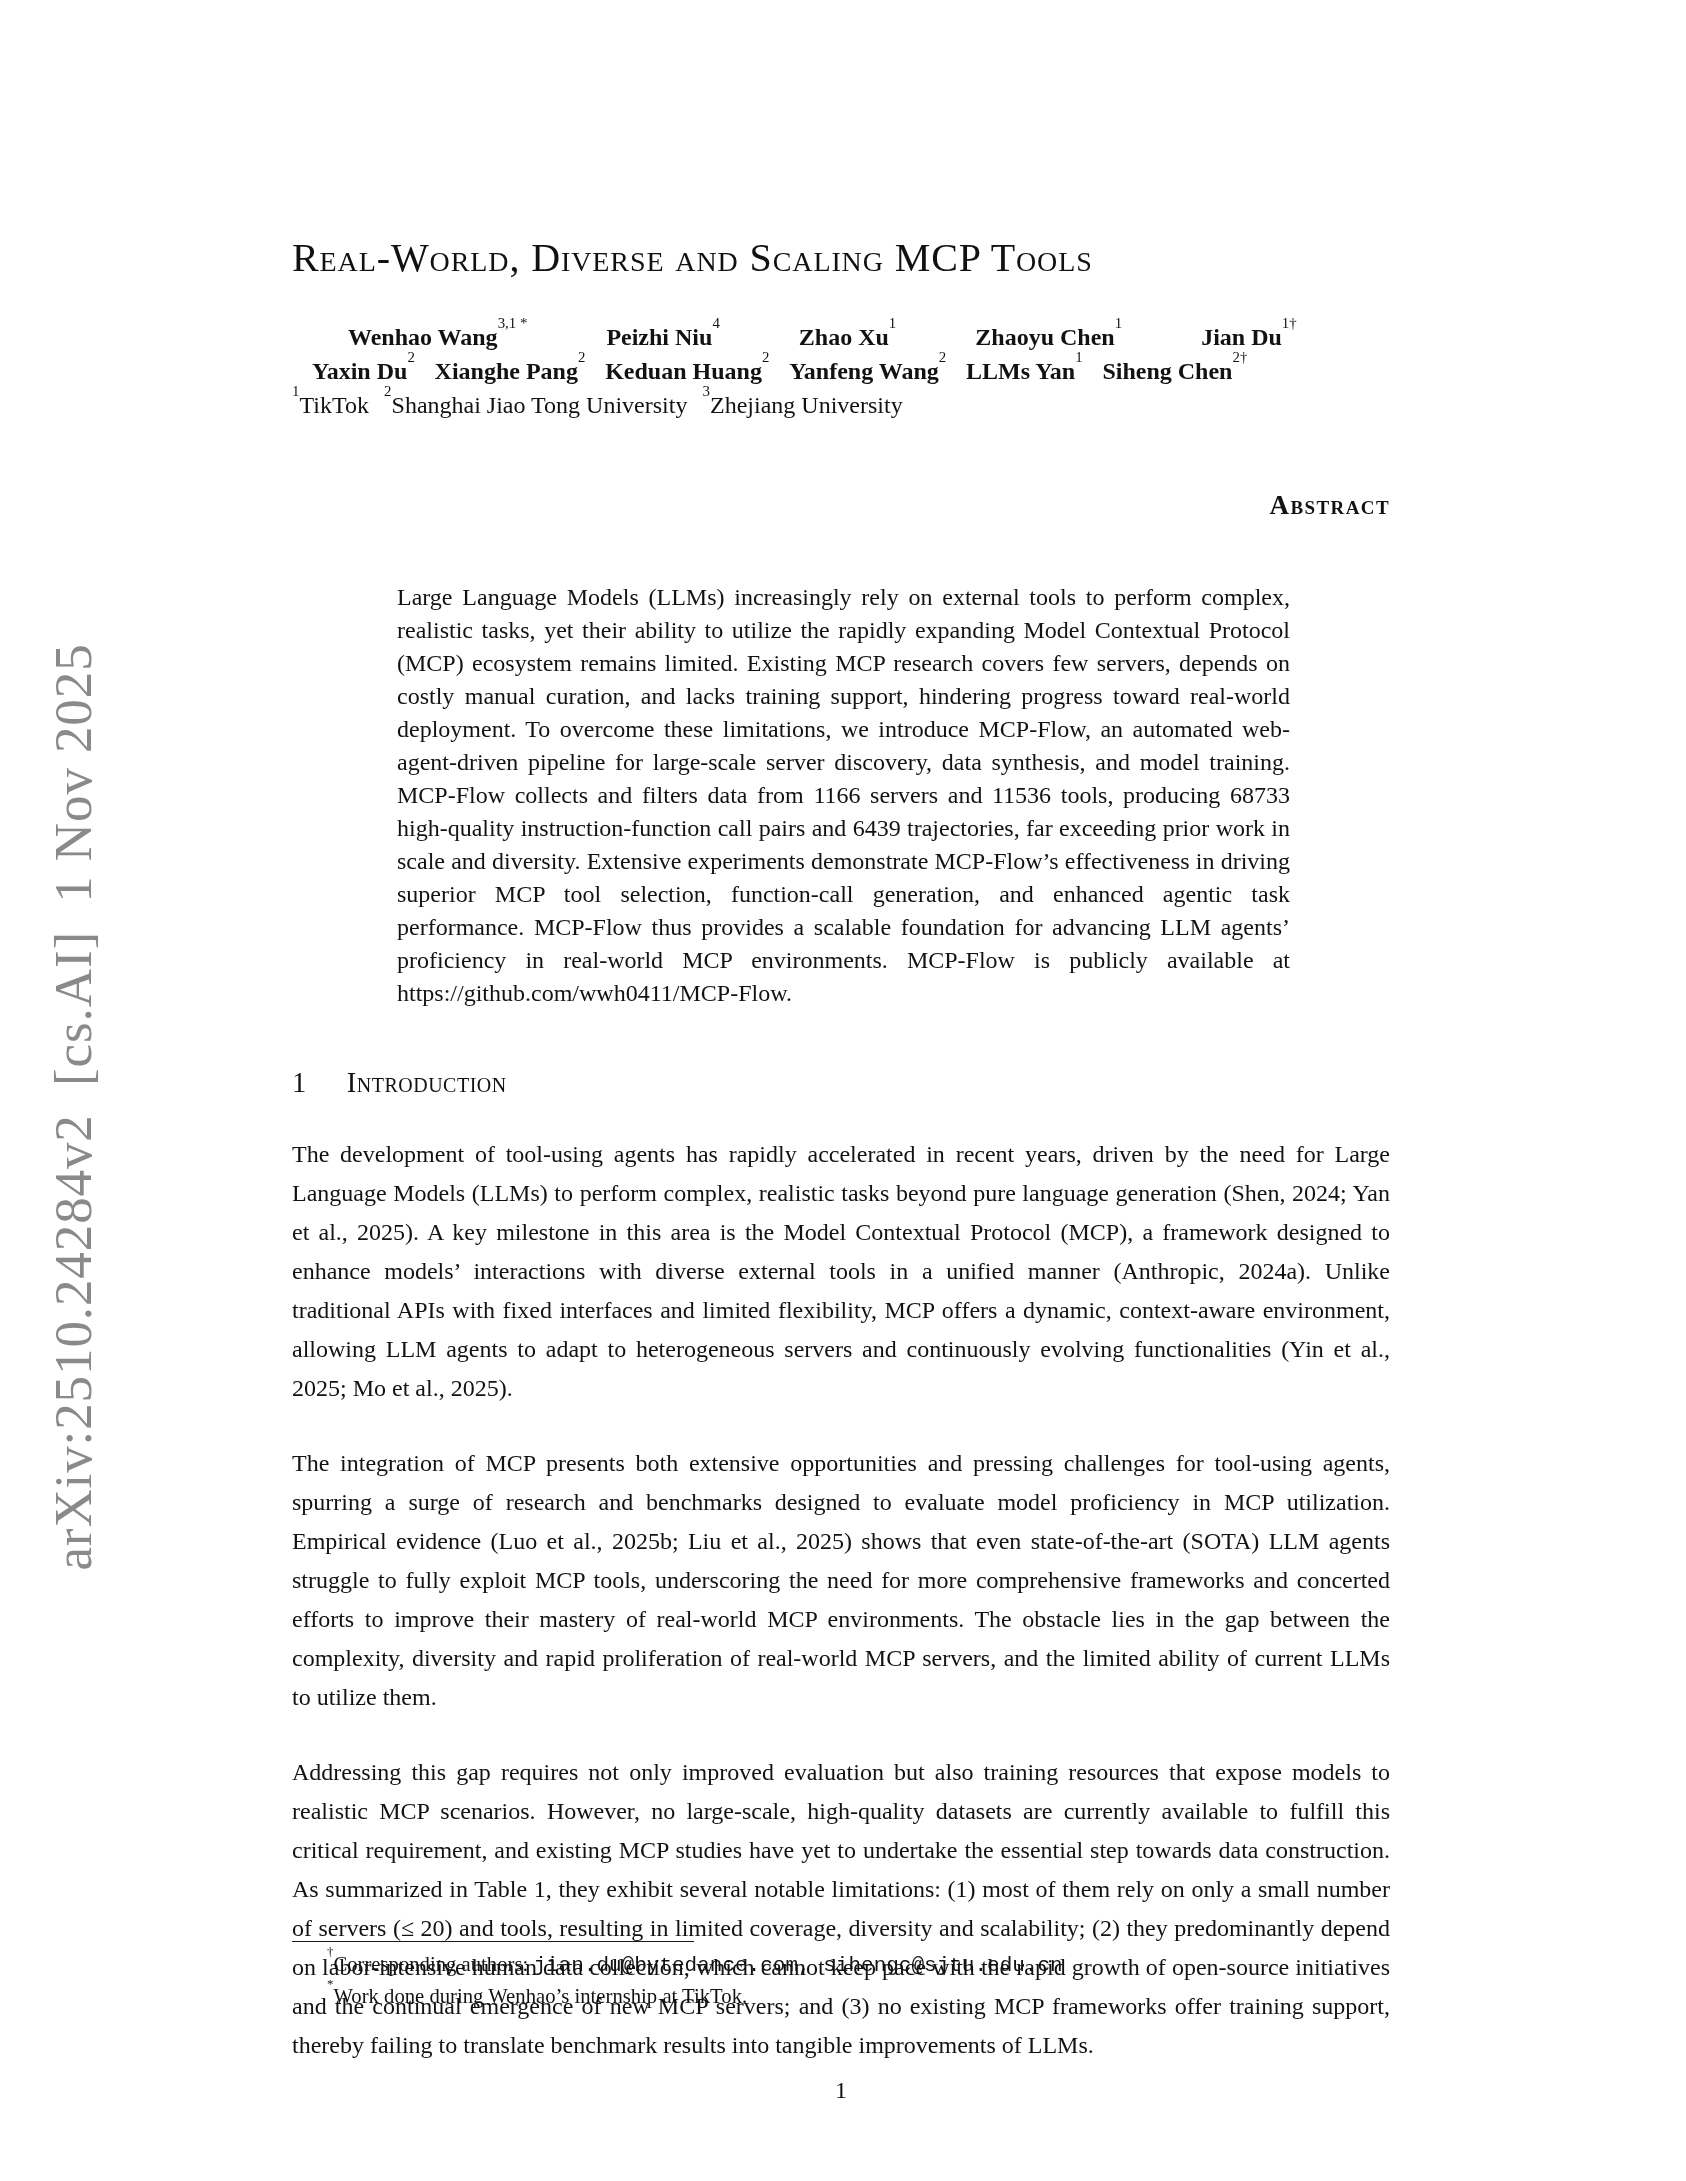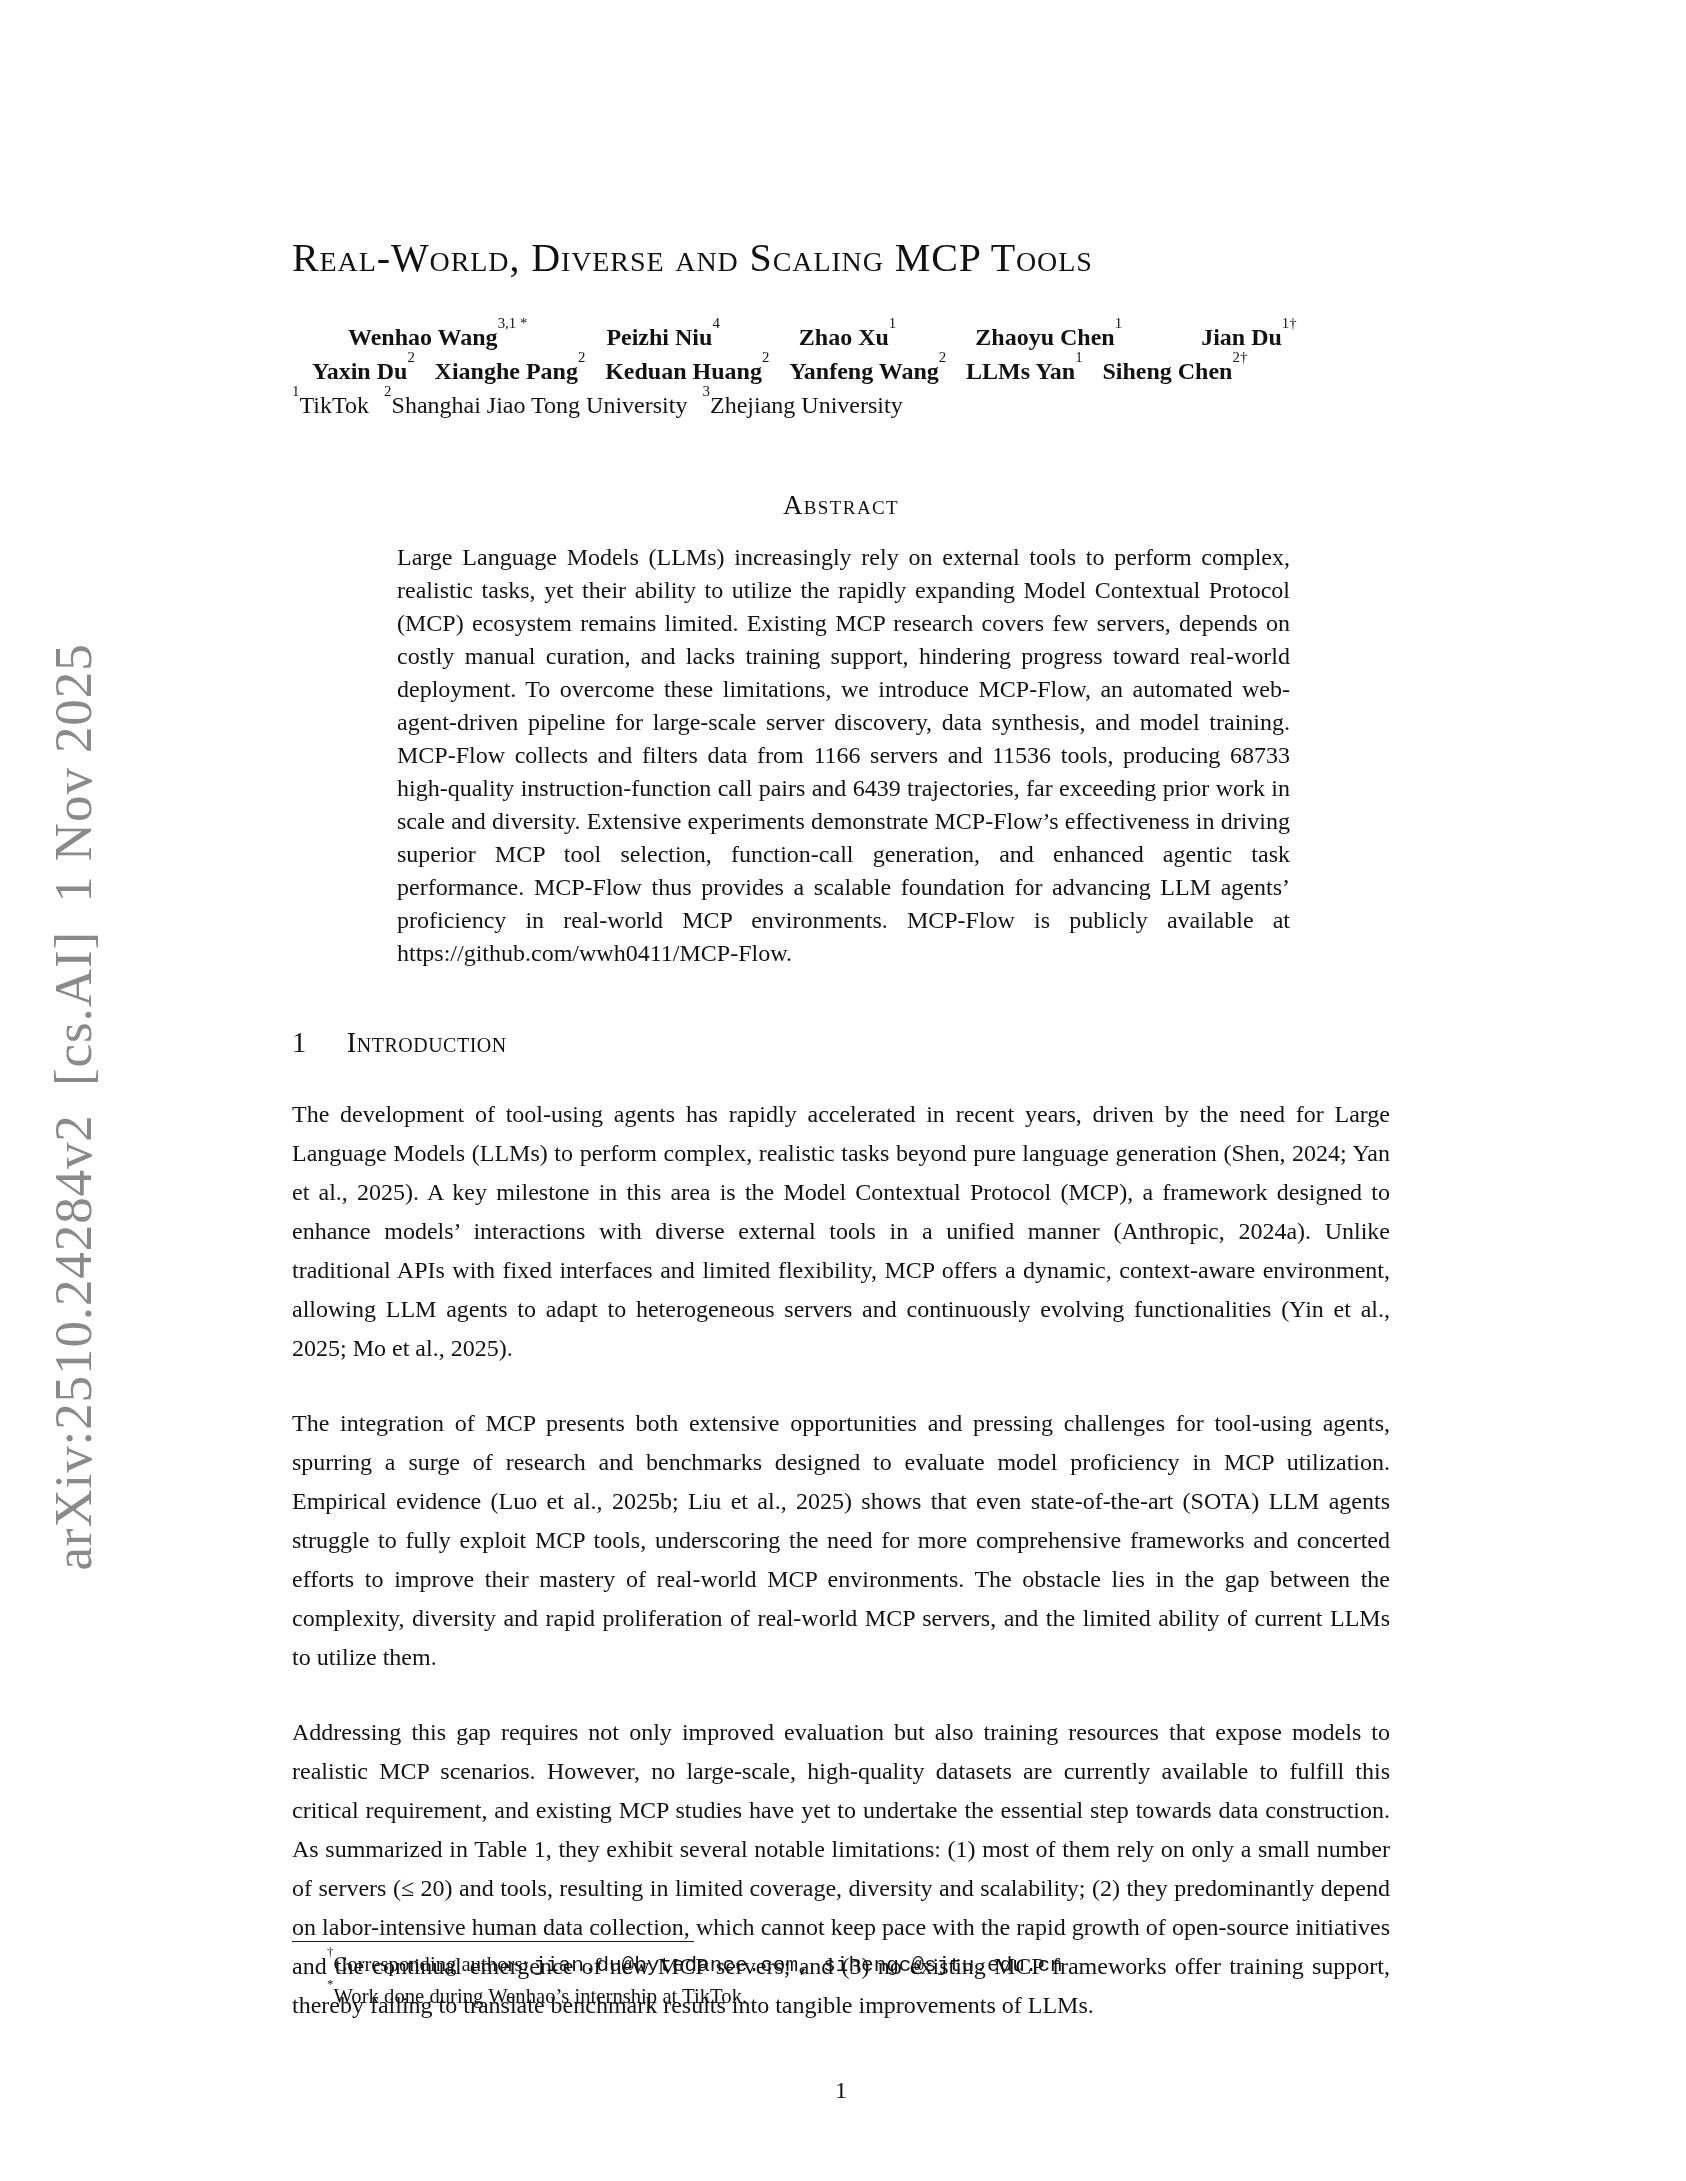--- a/index.html
+++ b/index.html
@@ -54,28 +54,28 @@
   .sup {
     font-size: 0.62em;
     position: relative;
     top: -0.55em;
     line-height: 0;
   }
   .affil-line { margin-left: -20px; }
   .affil { margin-right: 9.2px; }
   .abstract-heading {
     margin: 68px 0 0 0;
-    text-align: center;
+    text-align: right;
     font-size: 27px;
-    font-weight: normal;
+    font-weight: bold;
     font-variant: small-caps;
     letter-spacing: 1.4px;
   }
   .abstract-text {
-    margin: 20px 0 0 105px;
+    margin: 60px 0 0 105px;
     width: 893px;
     text-align: justify;
     font-size: 24px;
     line-height: 33px;
   }
   .section-heading {
     margin: 57px 0 0 0;
     font-size: 28.5px;
     font-weight: normal;
     font-variant: small-caps;

